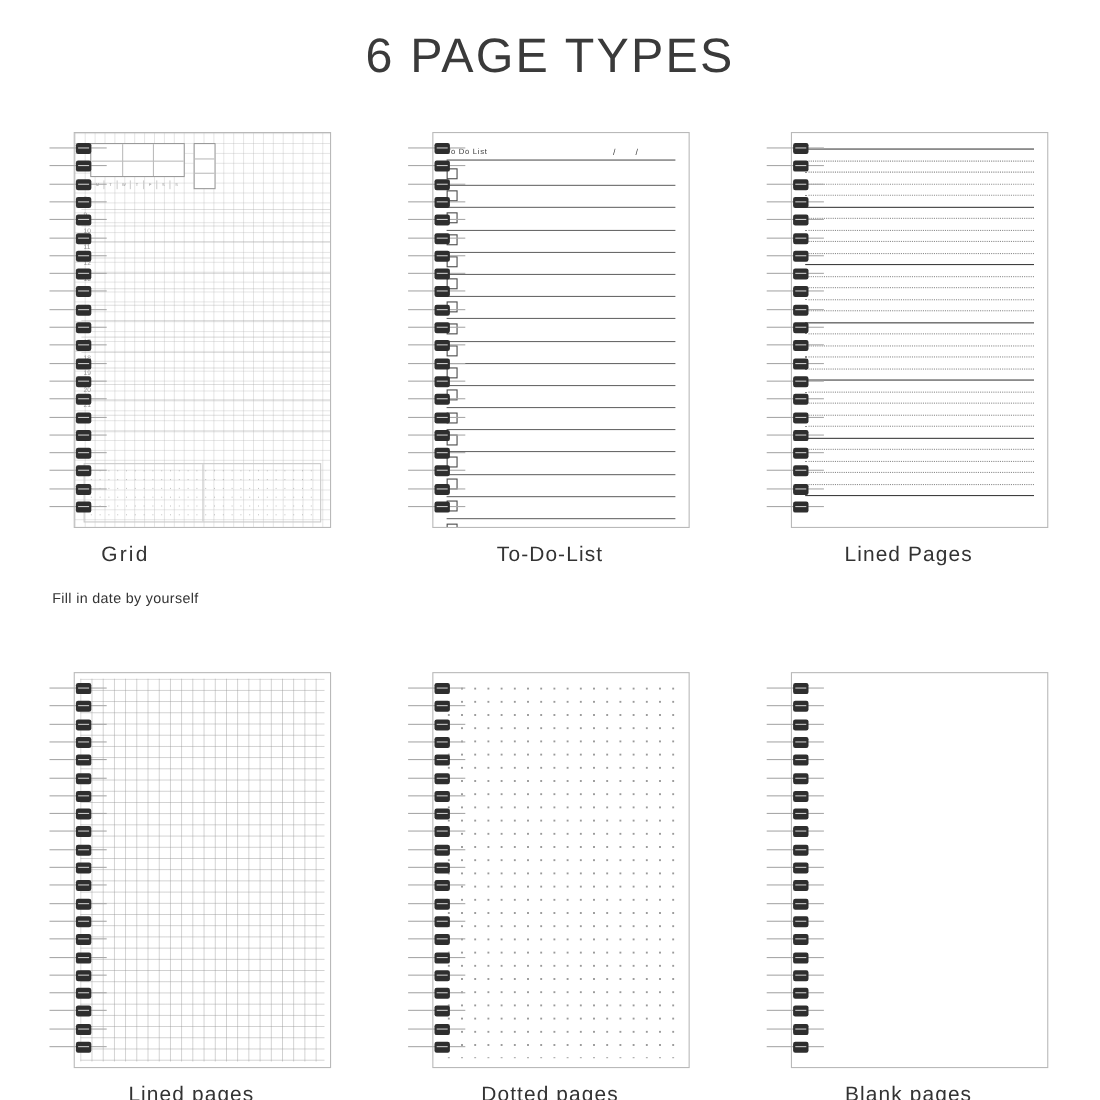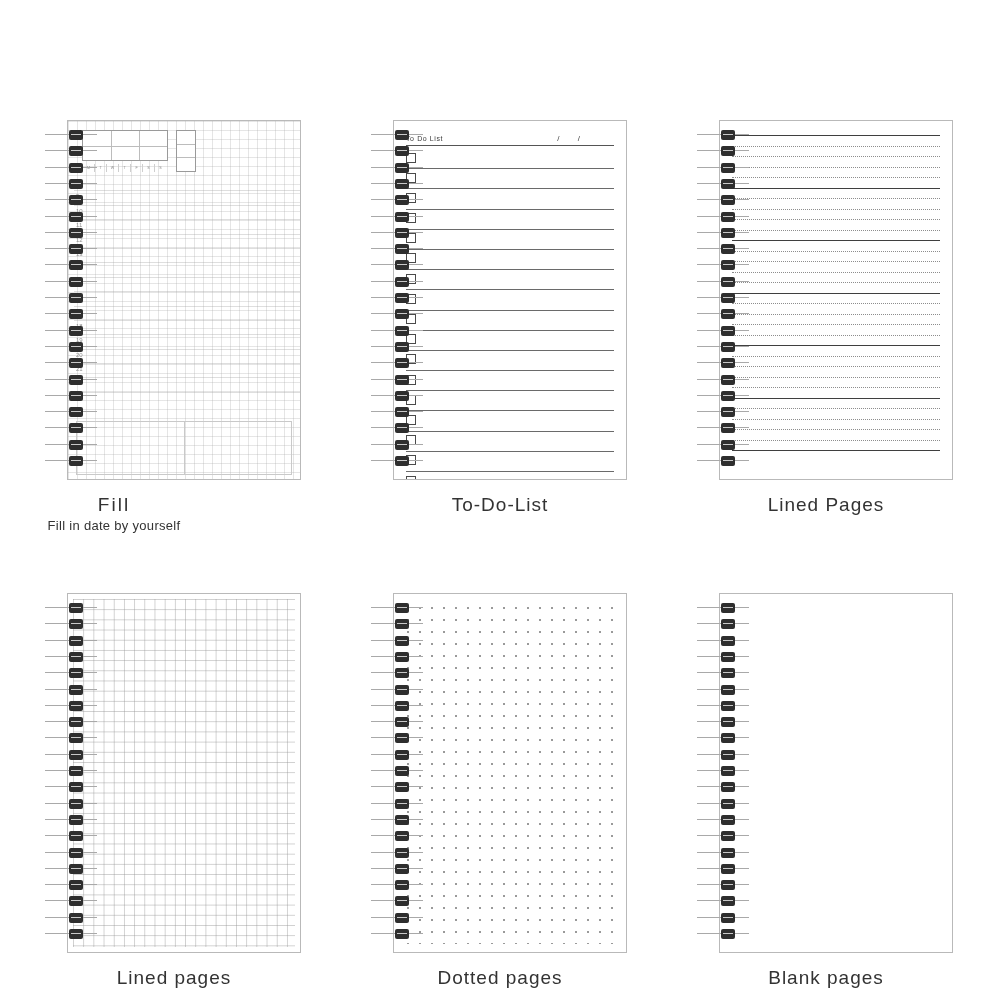--- a/index.html
+++ b/index.html
@@ -107,21 +107,21 @@
     text-align:center;
   }
   .caption.diary{
     margin-left:-120px;
     text-align:left;
     letter-spacing:2px;
   }
   .subcaption{
     font-size:13px;
     color:#333;
-    margin-top:2px;
+    margin-top:20px;
     margin-left:-120px;
     text-align:left;
     letter-spacing:0.3px;
   }
 
   
   .diary-inner{position:absolute;inset:0;}
   .diary-grid{
     position:absolute;inset:0;
     background-image:
@@ -254,20 +254,21 @@
     position:absolute;
     left:8px;right:8px;top:8px;bottom:8px;
     background-image:radial-gradient(rgba(120,120,120,.75) 0.8px, transparent 0.9px);
     background-size:12px 12px;
   }
 </style>
 </head>
 <body>
 
 <div class="header">
+  <div class="title">6 PAGE TYPES</div>
 </div>
 
 <div class="grid-wrap">
 
   <div class="row row1">
 
     <div class="cell">
       <div class="book">
         <div class="page">
           <div class="diary-inner">
@@ -423,21 +424,21 @@
             <div class="coil" style="top: 309.7px;">
               <div class="wire"></div>
               <div class="ring"></div>
             </div>
             <div class="coil" style="top: 326px;">
               <div class="wire"></div>
               <div class="ring"></div>
             </div>
           </div>
       </div>
-      <div class="caption diary">Fill</div>
+      <div class="caption diary">Grid</div>
       <div class="subcaption">Fill in date by yourself</div>
     </div>
 
     <div class="cell">
       <div class="book">
         <div class="page">
           <div class="todo-head">
             <div class="t">To Do List</div>
             <div class="d">/     /</div>
           </div>

